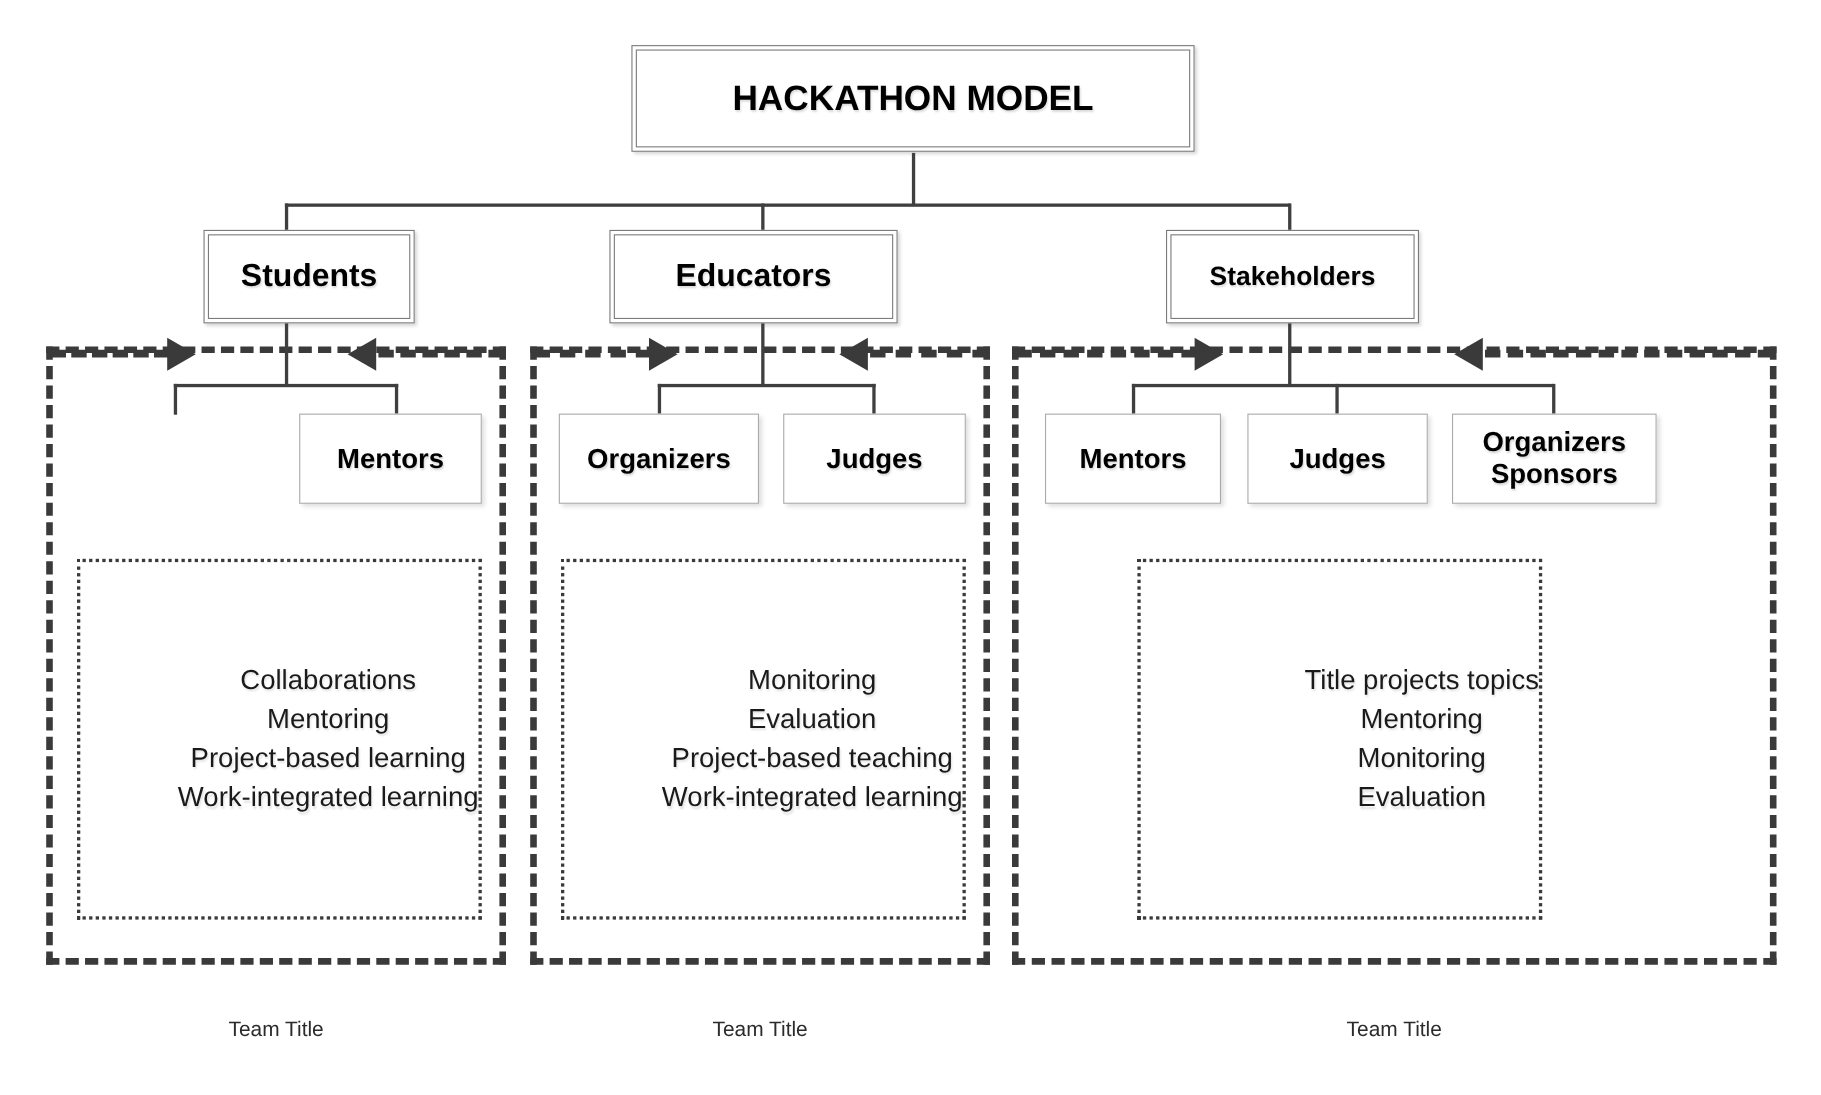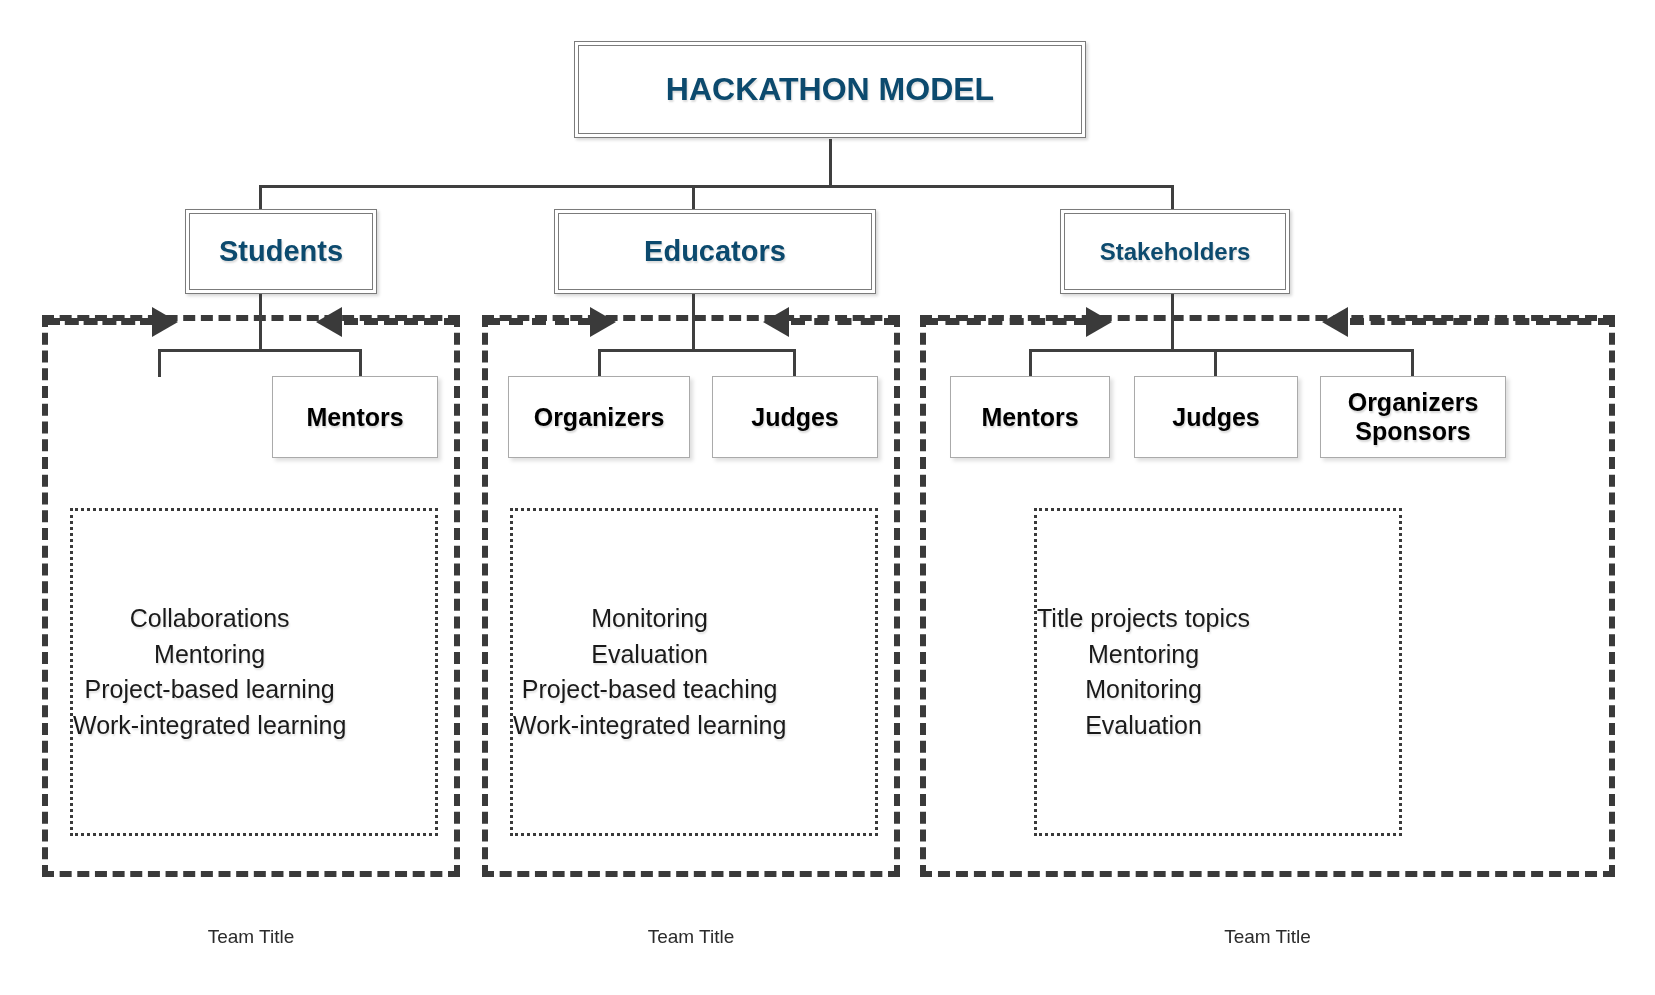--- a/index.html
+++ b/index.html
@@ -17,21 +17,21 @@
     box-shadow:2px 2px 3px rgba(0,0,0,0.16);
   }
   .dbl > .inner{
     width:100%;height:100%;
     border:1.5px solid #7b7b7b;
     display:flex;align-items:center;justify-content:center;
     box-sizing:border-box;
     background:#fff;
   }
   .dbl .label{
-    font-weight:bold;color:#0c4a6e;
+    font-weight:bold;color:#000000;
     text-shadow:1px 2px 2px rgba(0,0,0,0.14);
     line-height:1.05;
     text-align:center;
   }
 
   
   .sgl{
     background:#ffffff;
     border:1.2px solid #aaaaaa;
     display:flex;align-items:center;justify-content:center;
@@ -40,21 +40,21 @@
   .sgl .label{
     font-weight:bold;color:#000;font-size:25px;
     text-shadow:1px 2px 2px rgba(0,0,0,0.16);
     text-align:center;line-height:1.15;
   }
 
   
   .dotbox{
     border:3px dotted #3a3a3a;
     background:transparent;
-    display:flex;align-items:center;justify-content:flex-start;
+    display:flex;align-items:center;justify-content:flex-end;
   }
   .dotbox .lines{
     text-align:center;color:#1a1a1a;font-size:25px;line-height:1.42;
     text-shadow:1px 2px 2px rgba(0,0,0,0.12);
     white-space:nowrap;
   }
 
   
   .dashgroup{
     border:6px dashed #3a3a3a;
@@ -95,21 +95,21 @@
   <div class="abs ln-v" style="left:259px;top:185px;width:2.5px;height:24px;"></div>
   <div class="abs ln-v" style="left:692px;top:185px;width:2.5px;height:24px;"></div>
   <div class="abs ln-v" style="left:1171px;top:185px;width:2.5px;height:24px;"></div>
 
   <div class="abs dbl" style="left:164px;top:209px;width:192px;height:85px;margin-left:21px;">
     <div class="inner">
       <span class="label" style="font-size:29px;">Students</span>
     </div>
   </div>
 
-  <div class="abs dbl" style="left:554px;top:209px;width:322px;height:85px;">
+  <div class="abs dbl" style="left:554px;top:209px;width:262px;height:85px;">
     <div class="inner">
       <span class="label" style="font-size:29px;">Educators</span>
     </div>
   </div>
 
   <div class="abs dbl" style="left:1060px;top:209px;width:230px;height:85px;">
     <div class="inner">
       <span class="label" style="font-size:24px;">Stakeholders</span>
     </div>
   </div>

